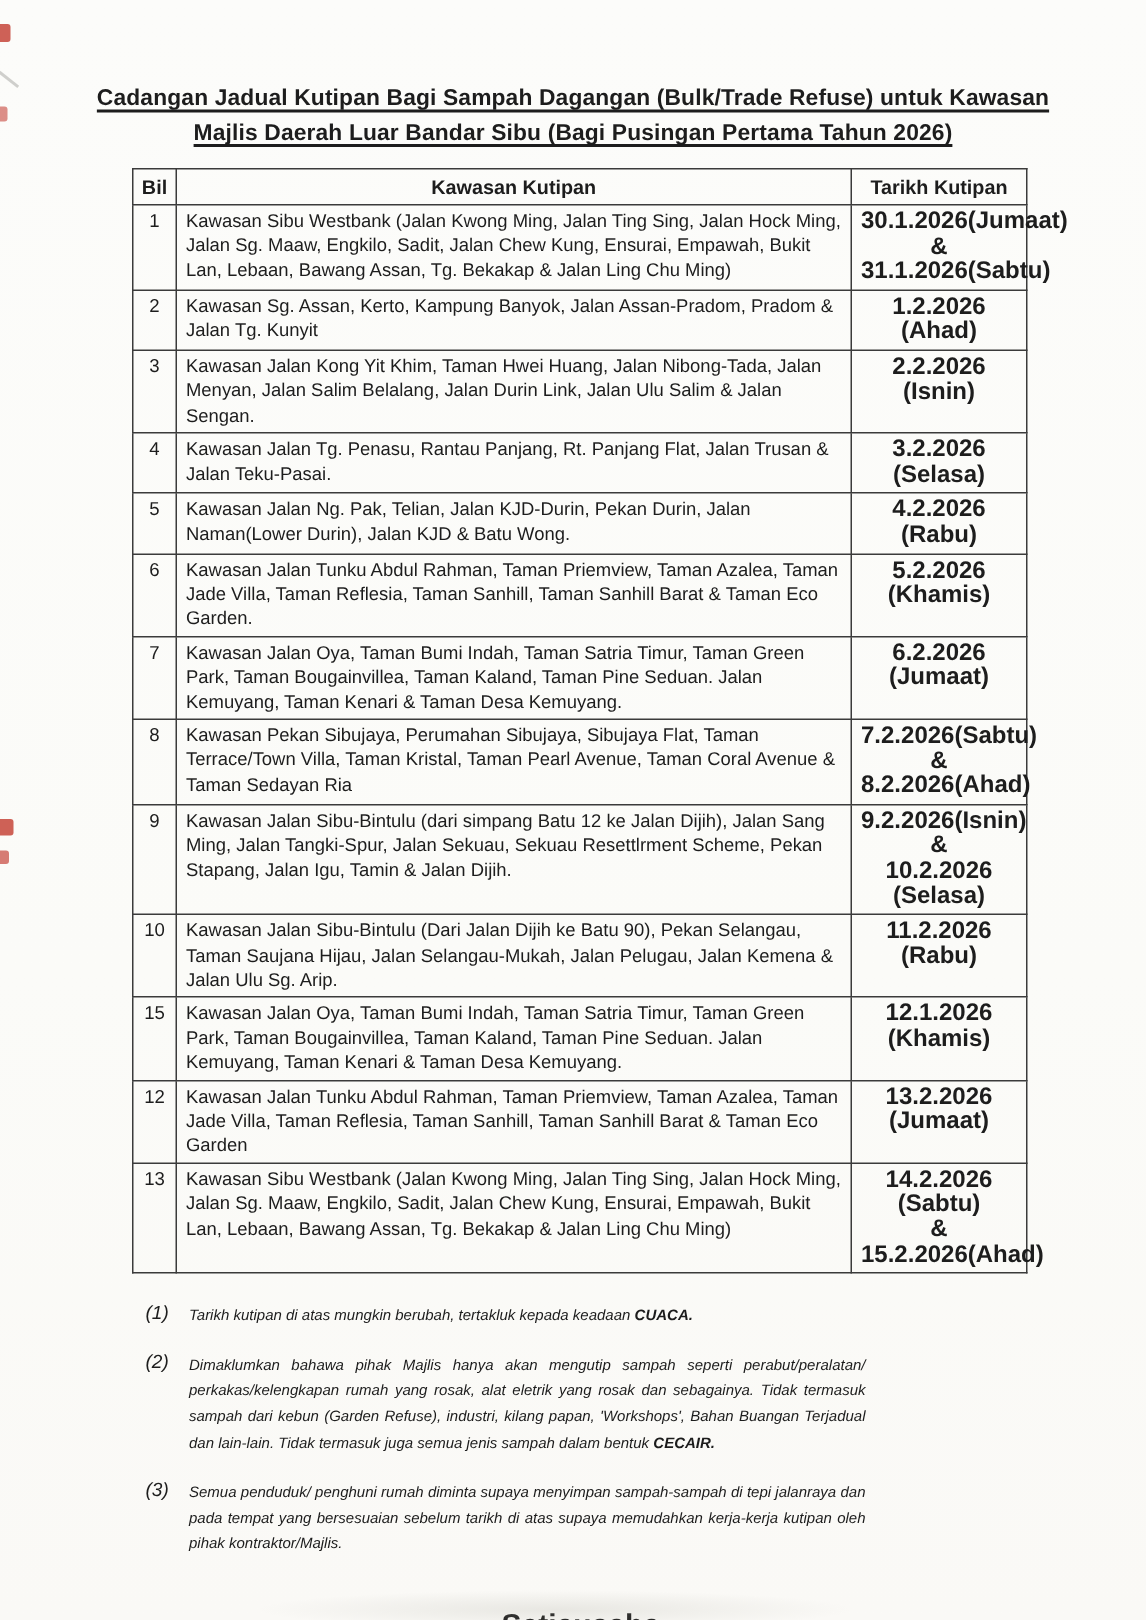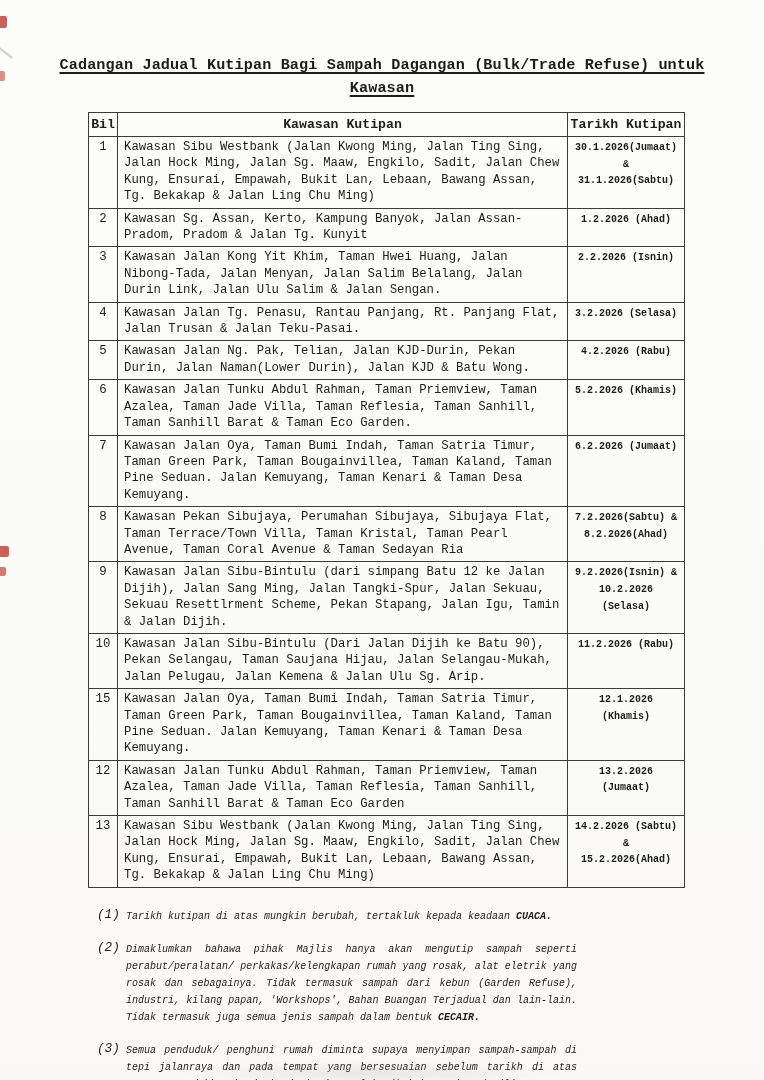--- a/index.html
+++ b/index.html
@@ -1,21 +1,21 @@
 <!DOCTYPE html>
 <html><head>
 <meta charset="utf-8">
 <style>
   html,body { margin:0; padding:0; background:#e8e8e4; }
   .page {
     position:relative;
     width:764px; height:1080px;
     margin:0 auto;
     background:linear-gradient(180deg,#fcfcfa 0%, #fbfbf8 60%, #faf9f6 100%);
-    font-family:Liberation Mono, monospace;
+    font-family:Liberation Sans, sans-serif;
     color:#1d1d1d;
     overflow:hidden;
   }
   
   .edge-mark { position:absolute; left:0; background:#c6453a; opacity:.85; border-radius:0 2px 2px 0; }
   .em1 { top:16px;  width:7px; height:12px; }
   .em2 { top:71px;  width:5px; height:10px; opacity:.6; }
   .em3 { top:546px; width:9px; height:11px; }
   .em4 { top:567px; width:6px; height:9px;  opacity:.7; }
   .pencil-mark {
@@ -43,21 +43,21 @@
     padding:2px 6px 3px 6px;
     vertical-align:top;
     margin-top:11px;
   }
   .schedule th { font-size:13.2px; font-weight:bold; padding:4px 2px; text-align:center; }
   th.col-bil { width:24px; }
   th.col-tarikh { width:112px; }
   td.bil { text-align:center; font-size:12.4px; padding-top:3px; }
   td.kawasan { font-size:12.3px; line-height:16.4px; }
   td.tarikh {
-    text-align:center; font-weight:bold; font-size:10px; line-height:16.6px;
+    text-align:center; font-weight:bold; font-size:16px; line-height:16.6px;
     white-space:pre-line; padding-top:3px;
   }
 
   .nota { display:flex; margin:18px 0 0 97px; }
   .nota-label {
     flex:0 0 88px;
     font-weight:bold; font-style:italic; font-size:13.6px;
     text-decoration:underline; text-underline-offset:4px;
   }
   .nota-items { width:482px; display:flex; flex-direction:column; gap:12px; }
@@ -79,20 +79,21 @@
 
   <div class="edge-mark em1"></div>
   <div class="edge-mark em2"></div>
   <div class="edge-mark em3"></div>
   <div class="edge-mark em4"></div>
   <div class="pencil-mark"></div>
   <div class="bottom-shade"></div>
 
   <header class="title-block">
     <div class="title-line">Cadangan Jadual Kutipan Bagi Sampah Dagangan (Bulk/Trade Refuse) untuk Kawasan</div>
+    <div class="title-line">Majlis Daerah Luar Bandar Sibu (Bagi Pusingan Pertama Tahun 2026)</div>
   </header>
 
   <table class="schedule">
     <thead>
       <tr>
         <th class="col-bil">Bil</th>
         <th class="col-kawasan">Kawasan Kutipan</th>
         <th class="col-tarikh">Tarikh Kutipan</th>
       </tr>
     </thead>

